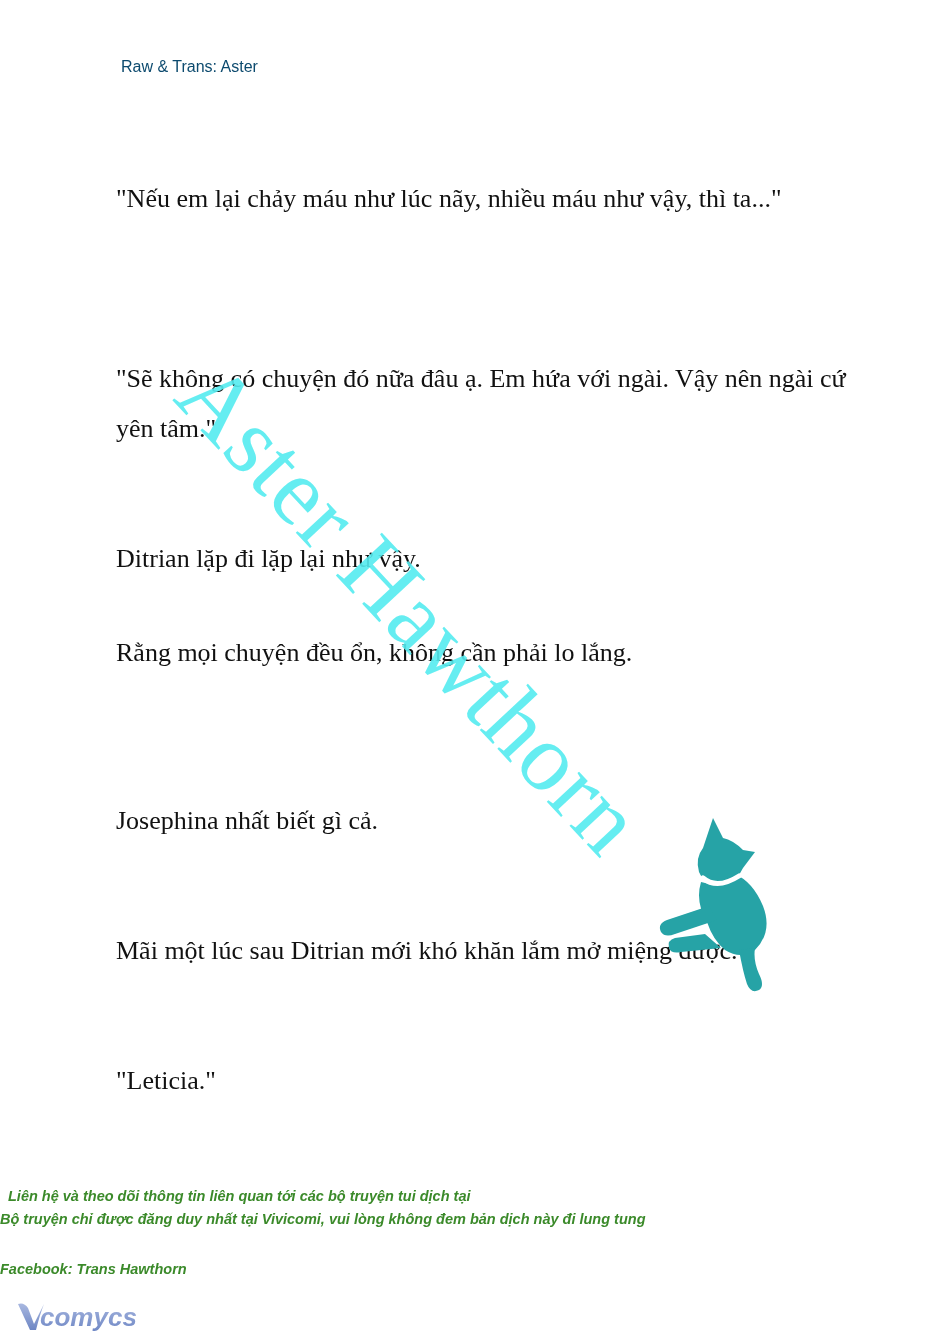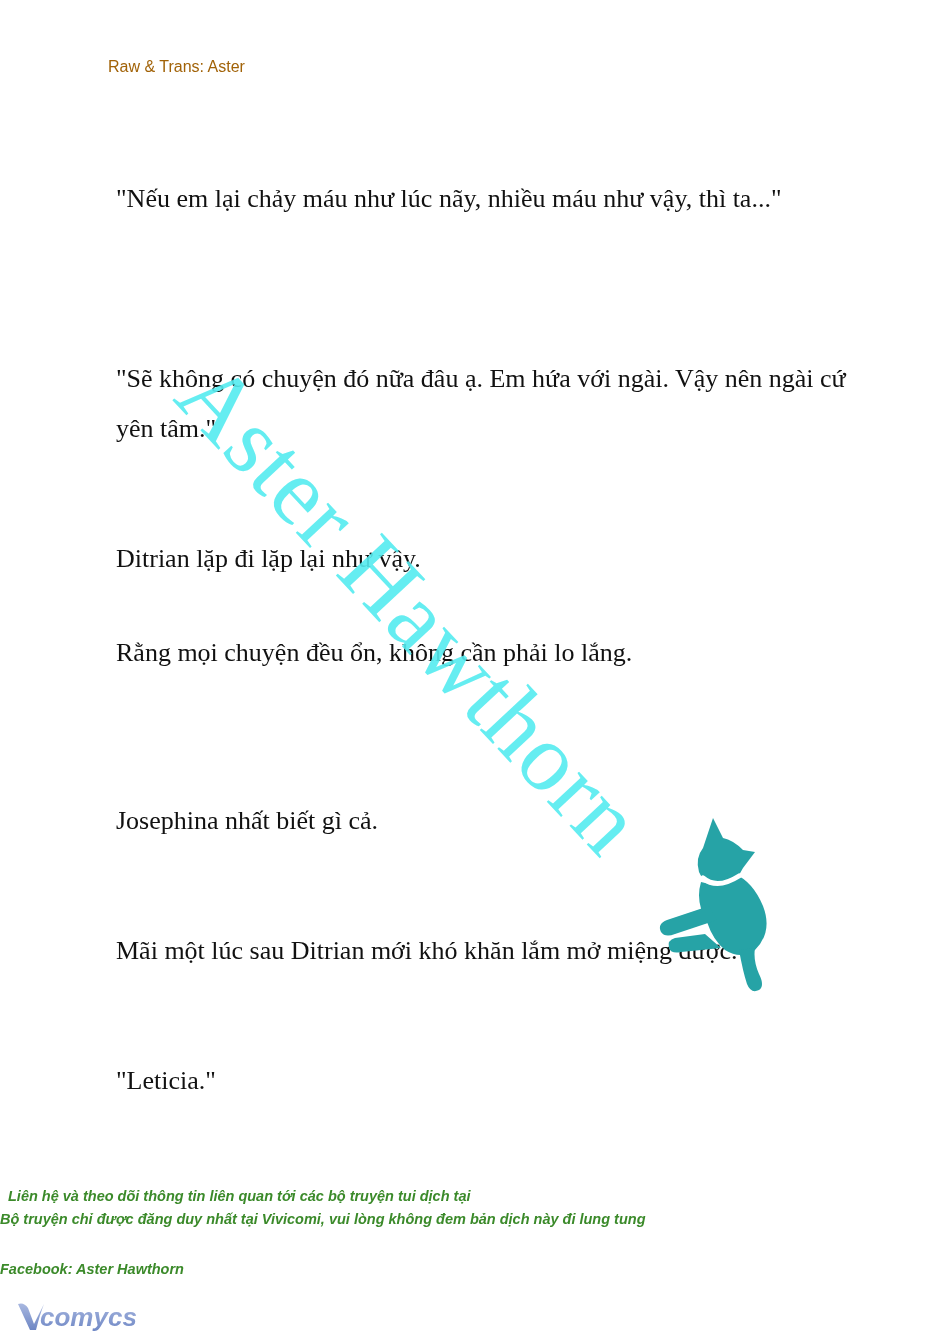--- a/index.html
+++ b/index.html
@@ -10,25 +10,25 @@
     body {
       width: 950px;
       height: 1343px;
       position: relative;
       overflow: hidden;
       font-family: "Liberation Serif", serif;
       color: #111111;
     }
     .header {
       position: absolute;
-      left: 108px;
+      left: 121px;
       top: 58px;
       font-family: "Liberation Sans", sans-serif;
       font-size: 16px;
-      color: #a16207;
+      color: #0c4a6e;
       letter-spacing: 0;
     }
     .para {
       position: absolute;
       left: 116px;
       width: 730px;
       font-size: 26px;
       line-height: 50px;
       color: #111111;
       margin: 0;
@@ -103,21 +103,21 @@
     <path d="M50 124 L20 128 Q12 130 14 138 Q16 144 26 142 L66 138 Z"></path>
 
     <path d="M84 140 Q88 162 92 174 Q96 184 104 180 Q110 176 104 164 Q98 150 100 138 Z"></path>
   </g>
 
   <path d="M48 68 Q62 80 84 66" stroke="#ffffff" stroke-width="5" fill="none" stroke-linecap="round"></path>
 </svg>
 
 <div class="footer" style="top:1207px;">Bộ truyện chỉ được đăng duy nhất tại Vivicomi, vui lòng không đem bản dịch này đi lung tung</div>
 <div class="footer" style="top:1184px;margin-left:8px;">Liên hệ và theo dõi thông tin liên quan tới các bộ truyện tui dịch tại</div>
-<div class="footer" style="top:1257px;">Facebook: Aster Hawthorn</div>
+<div class="footer" style="top:1257px;">Facebook: Trans Hawthorn</div>
 
 <svg class="logo" viewBox="0 0 130 36" xmlns="http://www.w3.org/2000/svg">
   <defs>
     <linearGradient id="lg" x1="0" y1="0" x2="0" y2="1">
       <stop offset="0" stop-color="#a9b8e0"></stop>
       <stop offset="1" stop-color="#6d86c4"></stop>
     </linearGradient>
   </defs>
   <path d="M2 6 Q8 4 12 10 L18 26 L28 6 Q24 16 20 32 L14 32 Z" fill="url(#lg)"></path>
   <text x="24" y="28" font-family="Liberation Sans, sans-serif" font-style="italic" font-weight="bold" font-size="26" fill="url(#lg)">comycs</text>

